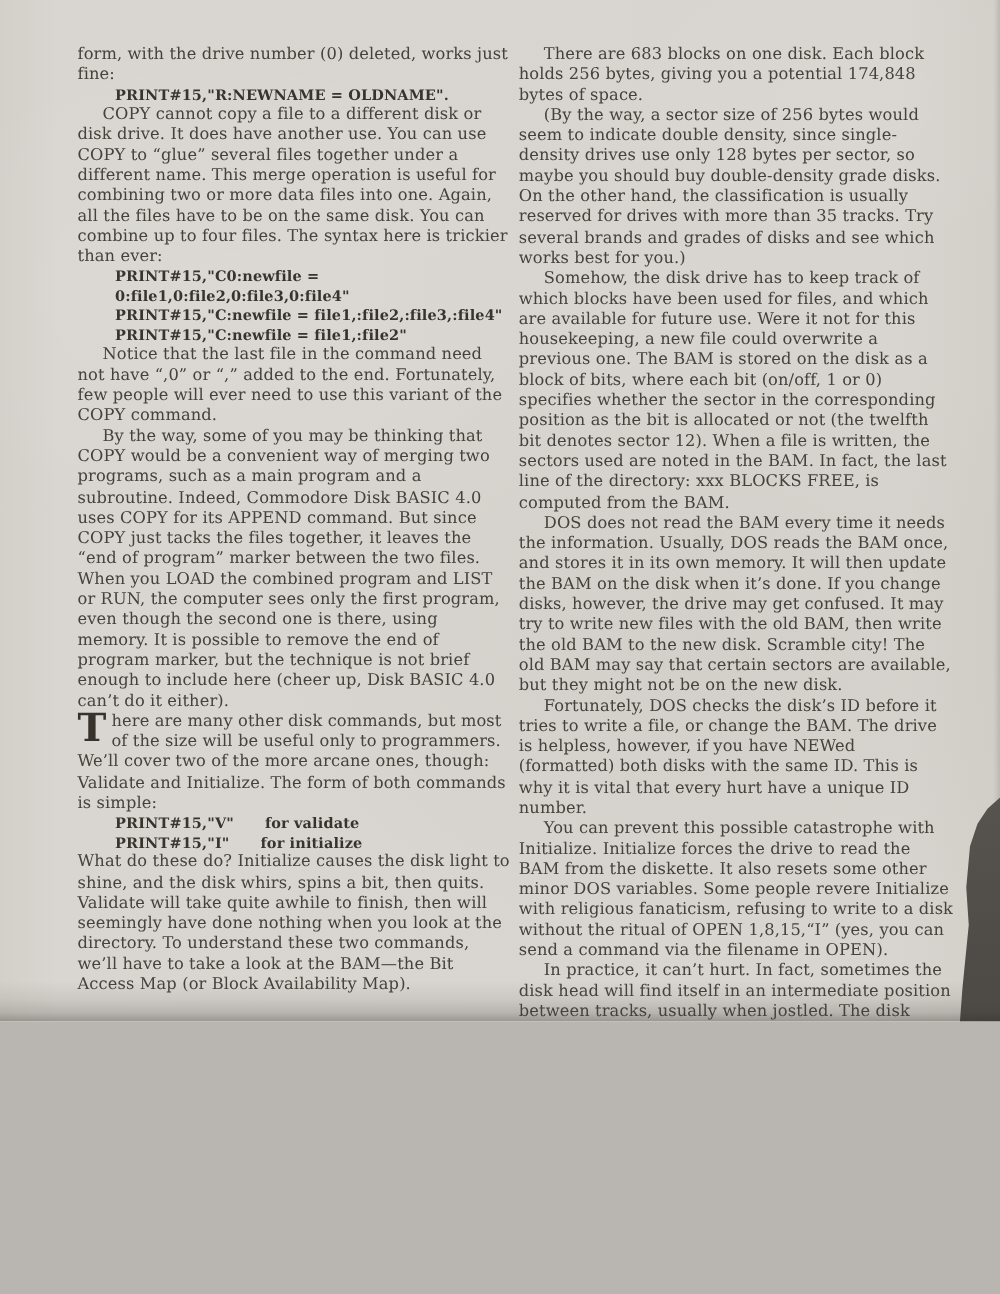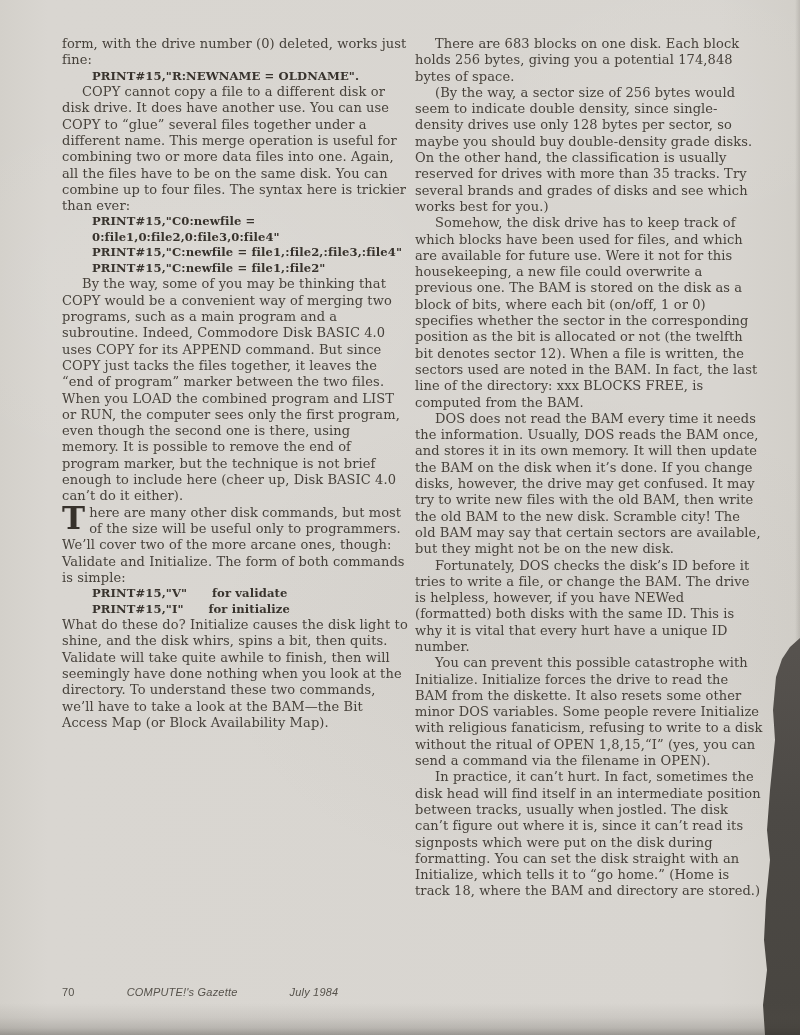--- a/index.html
+++ b/index.html
@@ -1,21 +1,21 @@
 <!DOCTYPE html>
 <html><head>
 <meta charset="utf-8">
 <style>
   html, body { margin: 0; padding: 0; }
   body { width: 800px; height: 1035px; background: #b9b6b1; }
 
   .page {
     position: relative;
     width: 800px;
-    height: 1035px;
+    height: 817px;
     overflow: hidden;
     background:
       radial-gradient(ellipse 420px 300px at 22% 28%, rgba(255,255,255,0.07), rgba(255,255,255,0) 70%),
       radial-gradient(ellipse 500px 360px at 70% 62%, rgba(120,114,104,0.06), rgba(120,114,104,0) 70%),
       radial-gradient(ellipse 300px 200px at 85% 10%, rgba(255,255,255,0.05), rgba(255,255,255,0) 70%),
       linear-gradient(90deg, #d3d0ca 0%, #d9d6d1 6%, #d8d5d0 90%, #d2cfc9 100%),
       #d8d5d0;
     font-family: "DejaVu Serif", serif;
     color: #46413a;
     text-decoration: underline;
@@ -111,20 +111,21 @@
 
 <div class="page">
 
   <div class="column col-left">
     <p class="para plain">form, with the drive number (0) deleted, works just fine:</p>
     <p class="code">PRINT#15,"R:NEWNAME = OLDNAME".</p>
     <p class="para indent">COPY cannot copy a file to a different disk or disk drive. It does have another use. You can use COPY to “glue” several files together under a different name. This merge operation is useful for combining two or more data files into one. Again, all the files have to be on the same disk. You can combine up to four files. The syntax here is trickier than ever:</p>
     <p class="code">PRINT#15,"C0:newfile = 0:file1,0:file2,0:file3,0:file4"</p>
     <p class="code">PRINT#15,"C:newfile = file1,:file2,:file3,:file4"</p>
     <p class="code">PRINT#15,"C:newfile = file1,:file2"</p>
+    <p class="para indent">Notice that the last file in the command need not have “,0” or “,” added to the end. Fortunately, few people will ever need to use this variant of the COPY command.</p>
     <p class="para indent">By the way, some of you may be thinking that COPY would be a convenient way of merging two programs, such as a main program and a subroutine. Indeed, Commodore Disk BASIC 4.0 uses COPY for its APPEND command. But since COPY just tacks the files together, it leaves the “end of program” marker between the two files. When you LOAD the combined program and LIST or RUN, the computer sees only the first program, even though the second one is there, using memory. It is possible to remove the end of program marker, but the technique is not brief enough to include here (cheer up, Disk BASIC 4.0 can’t do it either).</p>
     <p class="para dropcap-para"><span class="dropcap">T</span><span>here are many other disk commands, but most of the size will be useful only to programmers. We’ll cover two of the more arcane ones, though: Validate and Initialize. The form of both commands is simple:</span></p>
     <p class="code">PRINT#15,"V"      for validate
 PRINT#15,"I"      for initialize</p>
     <p class="para plain">What do these do? Initialize causes the disk light to shine, and the disk whirs, spins a bit, then quits. Validate will take quite awhile to finish, then will seemingly have done nothing when you look at the directory. To understand these two commands, we’ll have to take a look at the BAM—the Bit Access Map (or Block Availability Map).</p>
   </div>
 
   <div class="column col-right">
     <p class="para indent">There are 683 blocks on one disk. Each block holds 256 bytes, giving you a potential 174,848 bytes of space.</p>
     <p class="para indent">(By the way, a sector size of 256 bytes would seem to indicate double density, since single-density drives use only 128 bytes per sector, so maybe you should buy double-density grade disks. On the other hand, the classification is usually reserved for drives with more than 35 tracks. Try several brands and grades of disks and see which works best for you.)</p>

